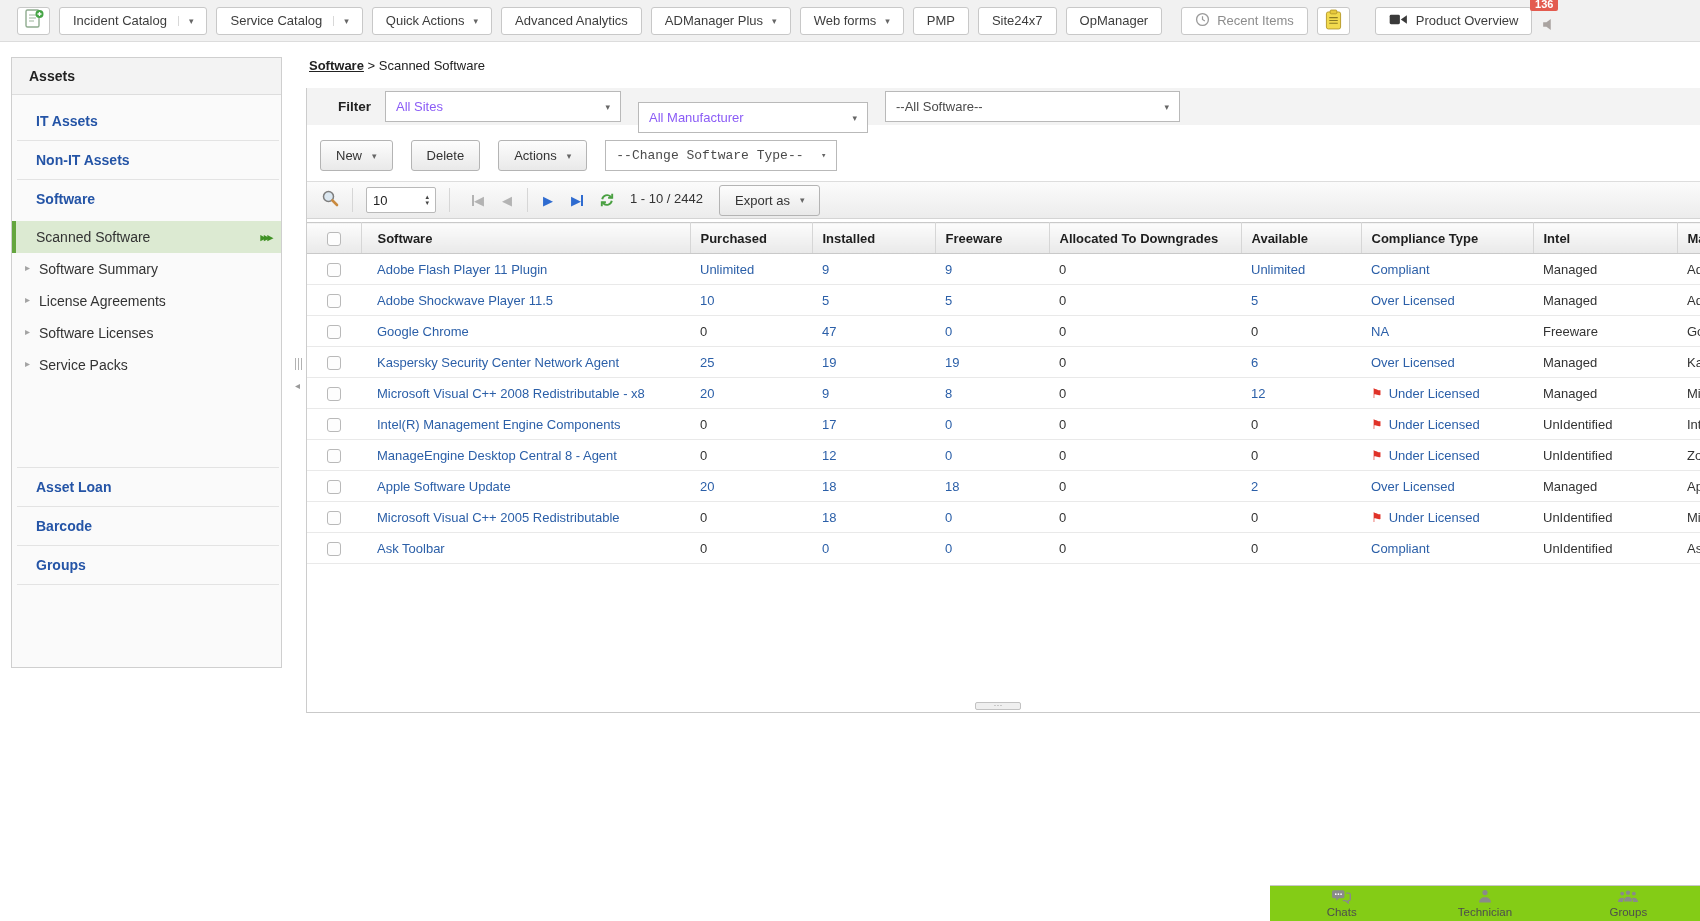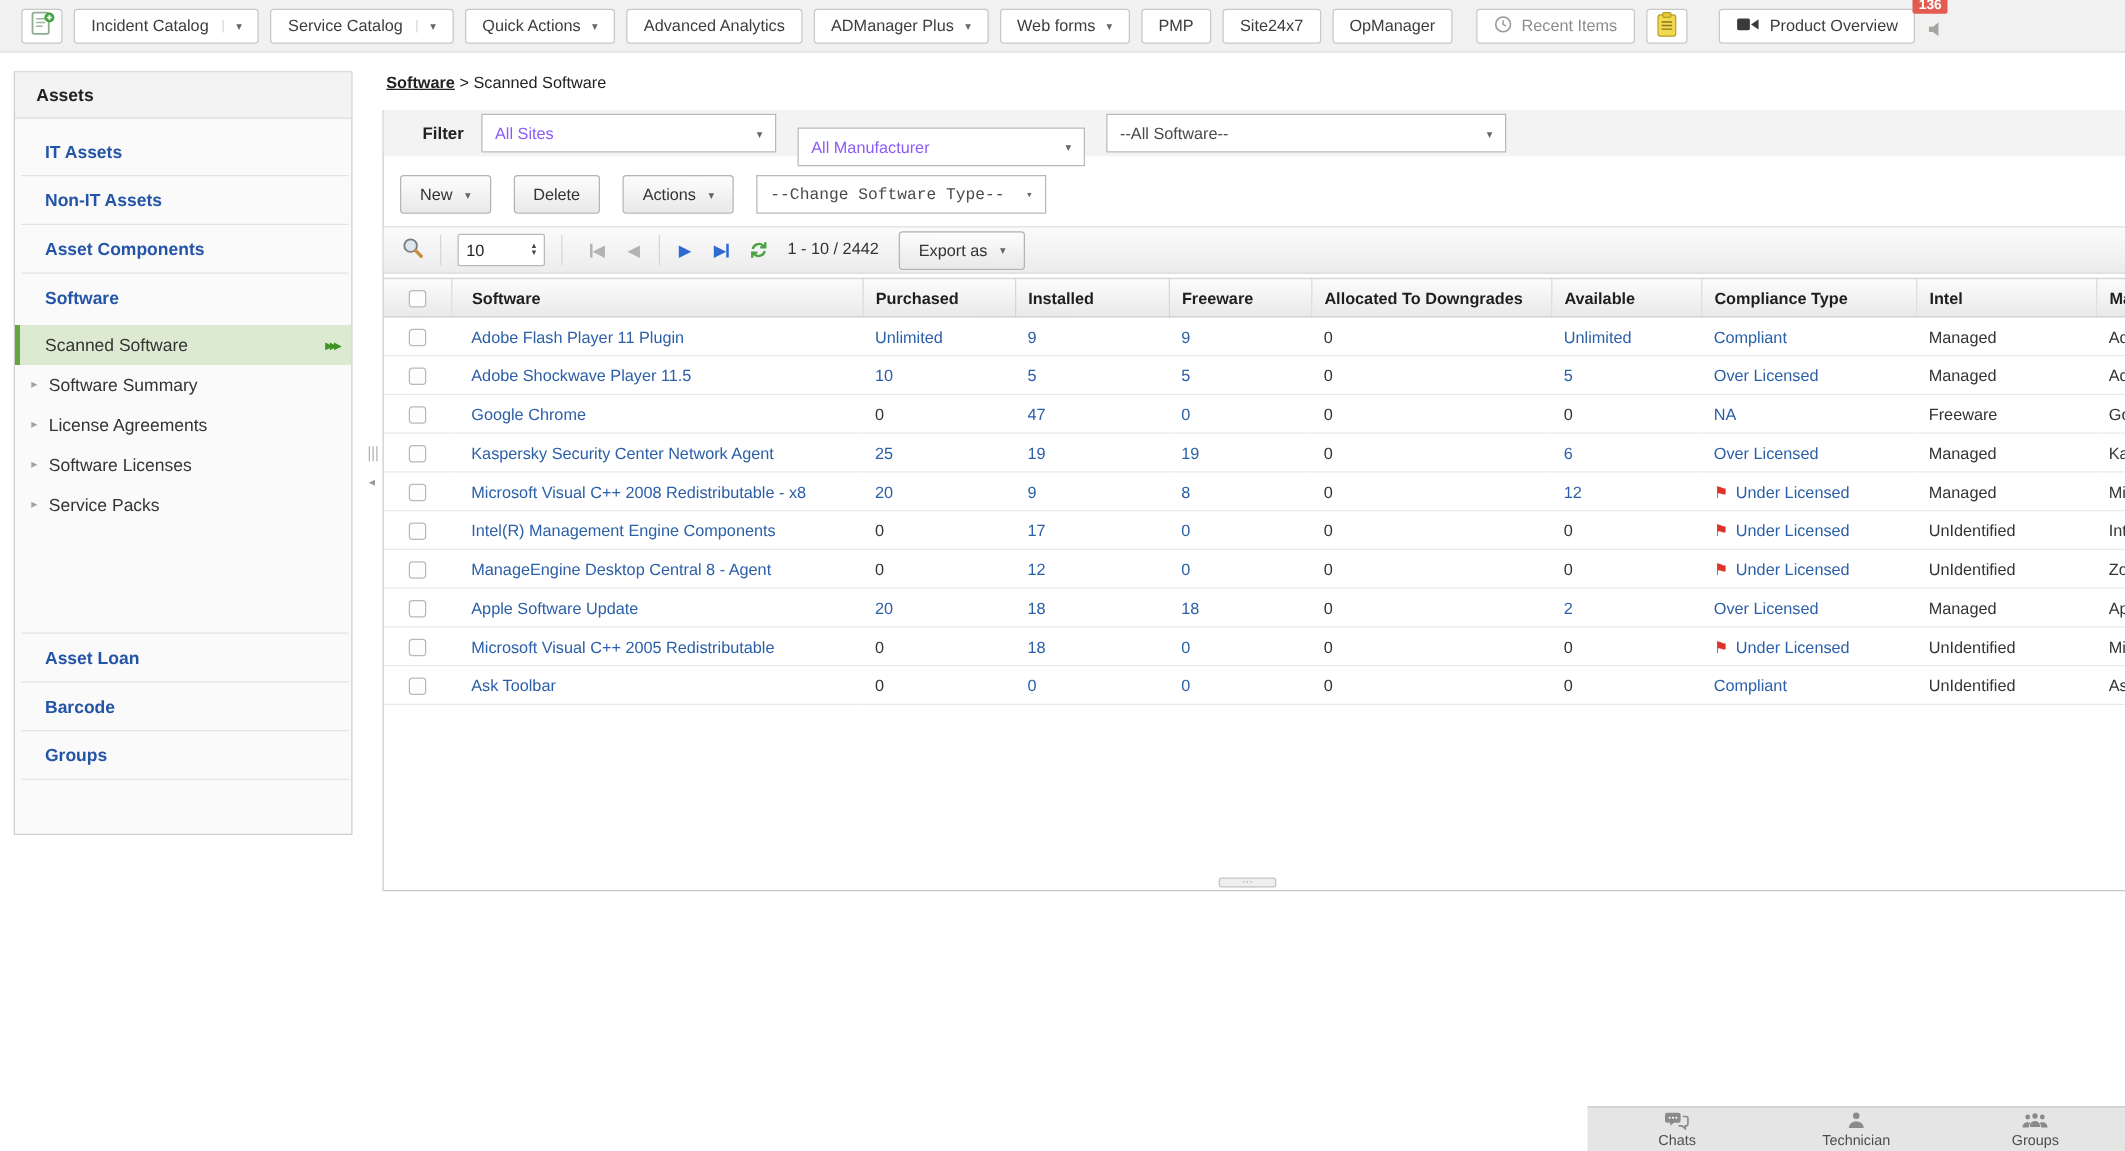--- a/index.html
+++ b/index.html
@@ -50,21 +50,21 @@
   .breadcrumb a { color:#222; font-weight:bold; text-decoration:underline; }
   .content-border { position:absolute; left:306px; top:88px; width:1px; height:625px; background:#ccc; }
 
   .filterbar { position:absolute; left:307px; top:88px; width:1393px; height:37px; background:#f3f3f3;
                display:flex; align-items:center; padding-left:31px; }
   .filter-label { font-weight:bold; font-size:13.5px; color:#222; width:47px; }
   .sel { background:#fff; border:1px solid #b9b9b9; height:31px; display:flex; align-items:center;
          justify-content:space-between; padding:0 10px; font-size:13px; margin-right:17px; cursor:pointer; }
   .sel .muted { color:#8b5cf6; }
   .sel .dark { color:#4a4a4a; }
-  .s1 { width:236px; } .s2 { width:230px;margin-top:22px; } .s3 { width:320px; }
+  .s1 { width:236px; } .s2 { width:230px;margin-top:22px; } .s3 { width:295px; }
 
   .actionbar { position:absolute; left:307px; top:139px; width:1393px; height:33px; display:flex;
                align-items:center; gap:18px; padding-left:13px; }
   .btn { background:linear-gradient(#fdfdfd,#e9e9e9); border:1px solid #b4b4b4; border-radius:3px;
          height:31px; padding:0 15px; font-size:13px; color:#333; display:inline-flex;
          align-items:center; gap:10px; cursor:pointer; white-space:nowrap; }
   .chg-sel { width:232px; margin-right:12px;font-family:Liberation Mono, monospace; }
 
   .pagebar { position:absolute; left:307px; top:181px; width:1393px; height:38px;
              background:linear-gradient(#fbfbfb,#ececec); border-top:1px solid #ddd;
@@ -99,21 +99,21 @@
   .flag { color:#e03228; margin-right:6px; font-size:13px; }
 
   .hscroll { position:absolute; left:307px; top:700px; width:1393px; height:13px;
              border-bottom:1px solid #c9c9c9; }
   .hgrip { position:absolute; left:668px; top:2px; width:46px; height:8px; background:#efefef;
            border:1px solid #c2c2c2; border-radius:2px; text-align:center; line-height:4px;
            font-size:9px; color:#9a9a9a; cursor:grab; }
 
   
   .dock { position:absolute; right:0; bottom:0; width:430px; height:36px; border-top:1px solid #c8c8c8;
-          display:flex; background:#e5e5e5; }
+          display:flex; background:#84cc16; }
   .dock-item { flex:1; display:flex; flex-direction:column; align-items:center; padding-top:3px;
                font-size:11.5px; color:#4d4d4d; cursor:pointer; }
 </style>
 </head>
 <body>
 
 <div class="toolbar">
   <span class="tb-btn icon-btn">
     <span>
       <svg width="20" height="22" viewBox="0 0 20 22">
@@ -191,21 +191,20 @@
         </svg>
     </span>
   </span>
 </div>
 
 <div class="sidebar">
   <div class="sb-title">Assets</div>
   <div class="sb-list">
     <div class="sb-item">IT Assets</div>
     <div class="sb-item">Non-IT Assets</div>
-    <div class="sb-item">Asset Components</div>
     <div class="sb-item" style="border-bottom:none">Software</div>
     <div class="sb-active">
       <span>Scanned Software</span>
       <span class="arrows">▸▸▸</span>
     </div>
     <div class="sb-sub"><span class="tri">▸</span><span>Software Summary</span></div>
     <div class="sb-sub"><span class="tri">▸</span><span>License Agreements</span></div>
     <div class="sb-sub"><span class="tri">▸</span><span>Software Licenses</span></div>
     <div class="sb-sub"><span class="tri">▸</span><span>Service Packs</span></div>
     <div class="sb-gap"></div>

